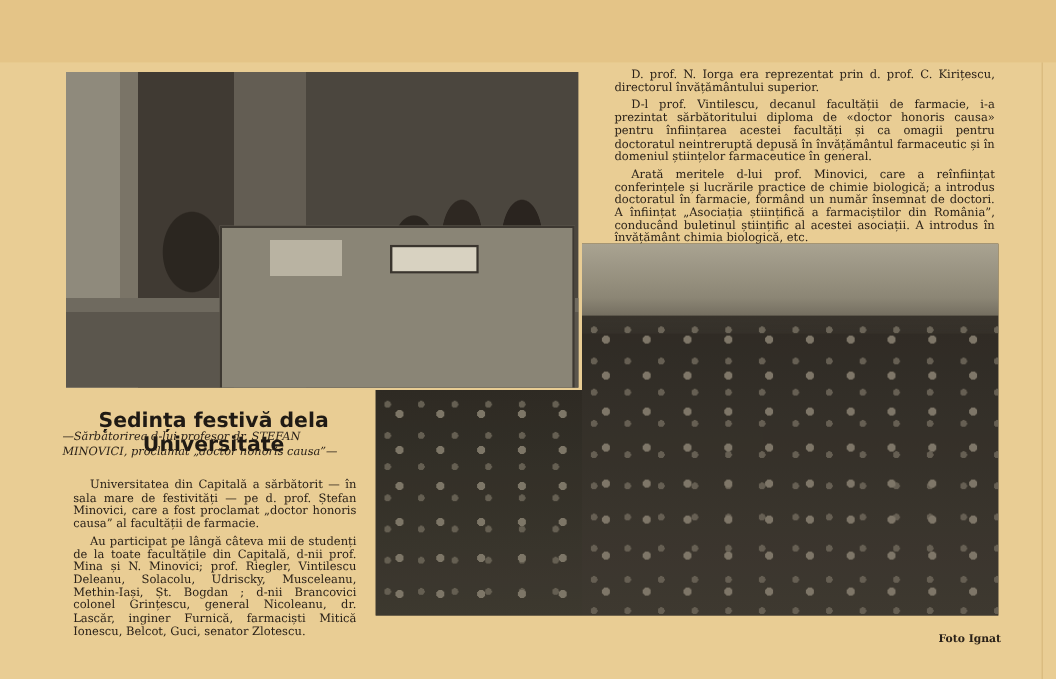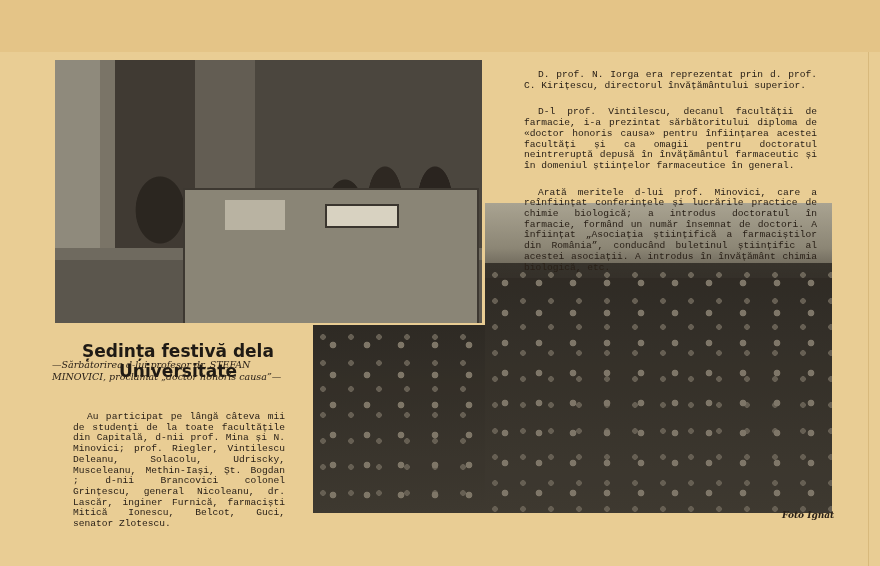--- a/index.html
+++ b/index.html
@@ -24,26 +24,26 @@
   #photo2b { left:313px; top:325px; width:172px; height:188px; background:#3a352d; }
   #photo2 .ceiling { position:absolute; left:0; top:0; width:347px; height:75px; background:linear-gradient(180deg,#a9a391 0,#8c8675 60%,#5d574c 100%); }
   .crowd { position:absolute; inset:0;
     background:
       radial-gradient(circle 6px at 20px 20px, #8a8272 55%, transparent 60%) 0 0/34px 30px,
       radial-gradient(circle 5px at 10px 12px, #6e675a 55%, transparent 60%) 0 0/28px 26px,
       linear-gradient(180deg,#2d2923,#3f3a31);
     opacity:.85; }
   #photo2 .crowd { top:60px; }
   .text { position:absolute; font-size:9.6px; line-height:10.7px; color:#2a2118; text-align:justify; }
-  .text p { margin:16px; text-indent:14px;font-family:Liberation Mono, monospace; }
+  .text p { margin:4px; text-indent:14px; }
   #right-text { left:508px; top:54px; width:325px; }
   #headline { position:absolute; left:58px; top:341px; width:240px; font-family:"DejaVu Sans", sans-serif; font-size:17px; font-weight:bold; color:#1f1a14; text-align:center; }
   #subhead { position:absolute; left:52px; top:359px; width:250px; font-style:italic; font-size:9.5px; line-height:12px; text-align:left; color:#2a2118; }
   #left-text { left:57px; top:396px; width:244px; }
-  #credit { position:absolute; left:782px; top:510px; font-style:italic; font-weight:bold; font-size:9px; color:#2a2118; }
+  #credit { position:absolute; left:782px; top:528px; font-weight:bold; font-size:9px; color:#2a2118; }
 </style>
 </head>
 <body>
 
 <div class="page"></div>
 
 <div class="photo" id="photo1">
   <div class="desk"></div>
 </div>
 
@@ -58,16 +58,17 @@
 <div class="text" id="right-text">
   <p>D. prof. N. Iorga era reprezentat prin d. prof. C. Kirițescu, directorul învățământului superior.</p>
   <p>D-l prof. Vintilescu, decanul facultății de farmacie, i-a prezintat sărbătoritului diploma de «doctor honoris causa» pentru înființarea acestei facultăți și ca omagii pentru doctoratul neintreruptă depusă în învățământul farmaceutic și în domeniul științelor farmaceutice în general.</p>
   <p>Arată meritele d-lui prof. Minovici, care a reînființat conferințele și lucrările practice de chimie biologică; a introdus doctoratul în farmacie, formând un număr însemnat de doctori. A înființat „Asociația științifică a farmaciștilor din România”, conducând buletinul științific al acestei asociații. A introdus în învățământ chimia biologică, etc.</p>
 </div>
 
 <div id="headline">Ședința festivă dela Universitate</div>
 <div id="subhead">—Sărbătorirea d-lui profesor dr. ȘTEFAN MINOVICI, proclamat „doctor honoris causa”—</div>
 
 <div class="text" id="left-text">
+  <p>Universitatea din Capitală a sărbătorit — în sala mare de festivități — pe d. prof. Ștefan Minovici, care a fost proclamat „doctor honoris causa” al facultății de farmacie.</p>
   <p>Au participat pe lângă câteva mii de studenți de la toate facultățile din Capitală, d-nii prof. Mina și N. Minovici; prof. Riegler, Vintilescu Deleanu, Solacolu, Udriscky, Musceleanu, Methin-Iași, Șt. Bogdan ; d-nii Brancovici colonel Grințescu, general Nicoleanu, dr. Lascăr, inginer Furnică, farmaciști Mitică Ionescu, Belcot, Guci, senator Zlotescu.</p>
 </div>
 
 <div id="credit">Foto Ignat</div>
 
 </body></html>

